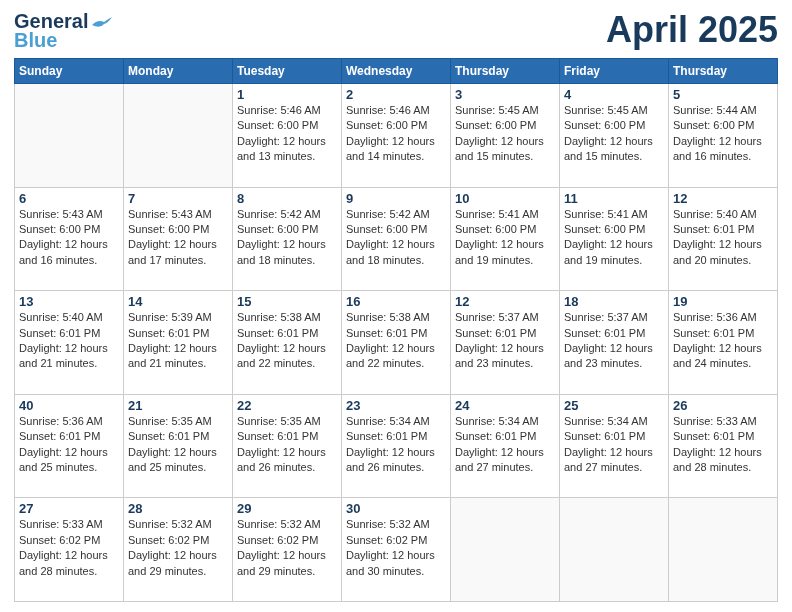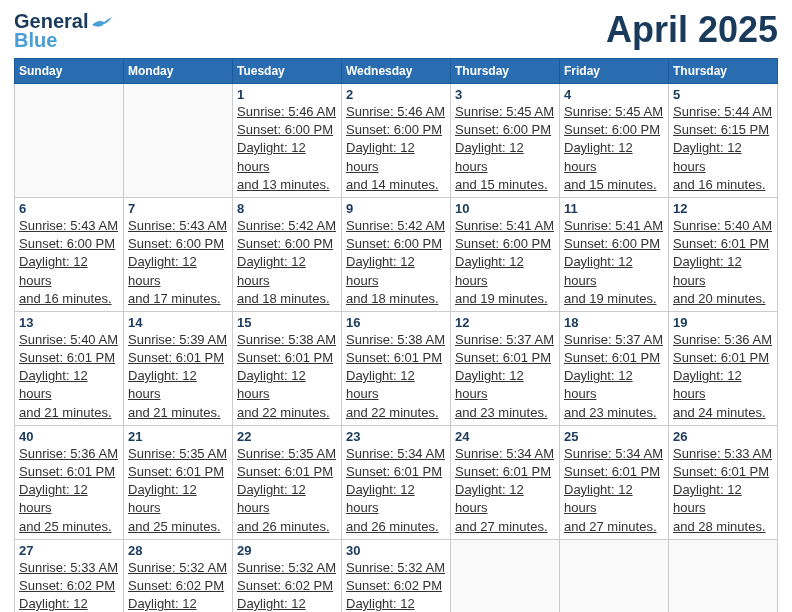--- a/index.html
+++ b/index.html
@@ -74,24 +74,23 @@
       height: 72px;
     }
     .day-num {
       font-size: 13px;
       font-weight: bold;
       color: #1a3a5c;
       display: block;
       margin-bottom: 1px;
     }
     .day-info {
-      font-size: 13px;
+      font-size: 11px;
       color: #333;
       line-height: 1.4;
-      text-decoration: underline;
     }
     .empty {
       background: #f9f9f9;
     }
   </style>
 </head>
 <body>
 
 <div class="page">
   <div class="header">
@@ -150,21 +149,21 @@
           <td>
             <span class="day-num">4</span>
             <div class="day-info" style="white-space: pre-line;">Sunrise: 5:45 AM
 Sunset: 6:00 PM
 Daylight: 12 hours
 and 15 minutes.</div>
           </td>
           <td>
             <span class="day-num">5</span>
             <div class="day-info" style="white-space: pre-line;">Sunrise: 5:44 AM
-Sunset: 6:15 PM
+Sunset: 6:00 PM
 Daylight: 12 hours
 and 16 minutes.</div>
           </td>
         </tr>
         <tr>
           <td>
             <span class="day-num">6</span>
             <div class="day-info" style="white-space: pre-line;">Sunrise: 5:43 AM
 Sunset: 6:00 PM
 Daylight: 12 hours

